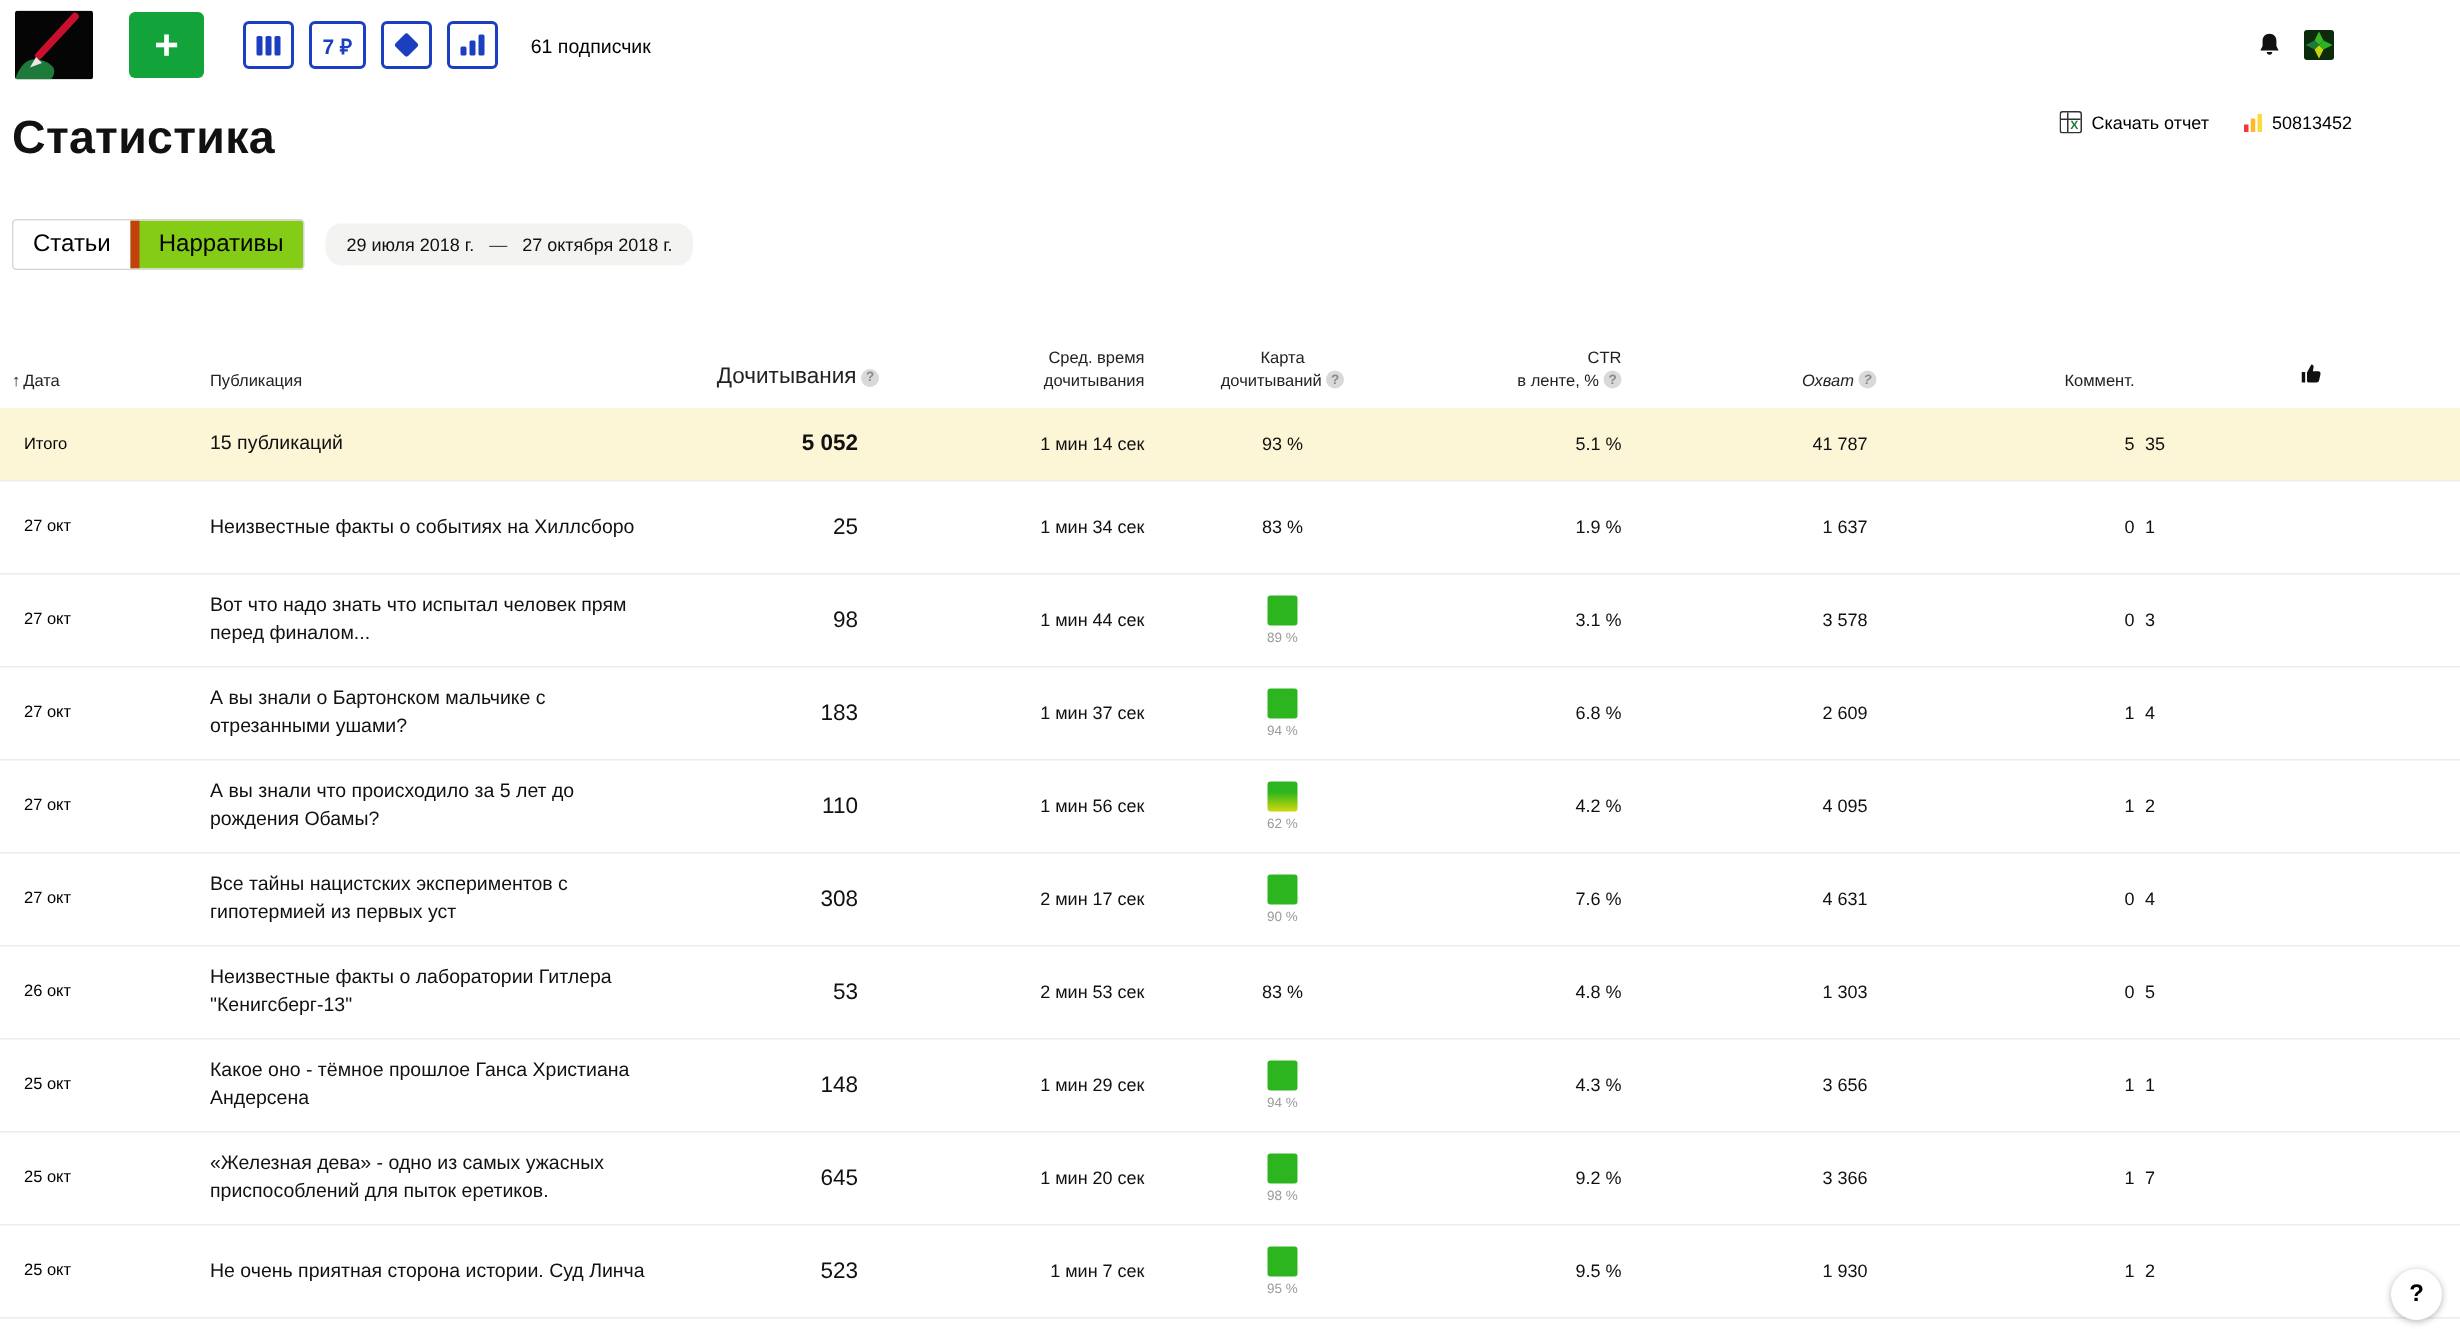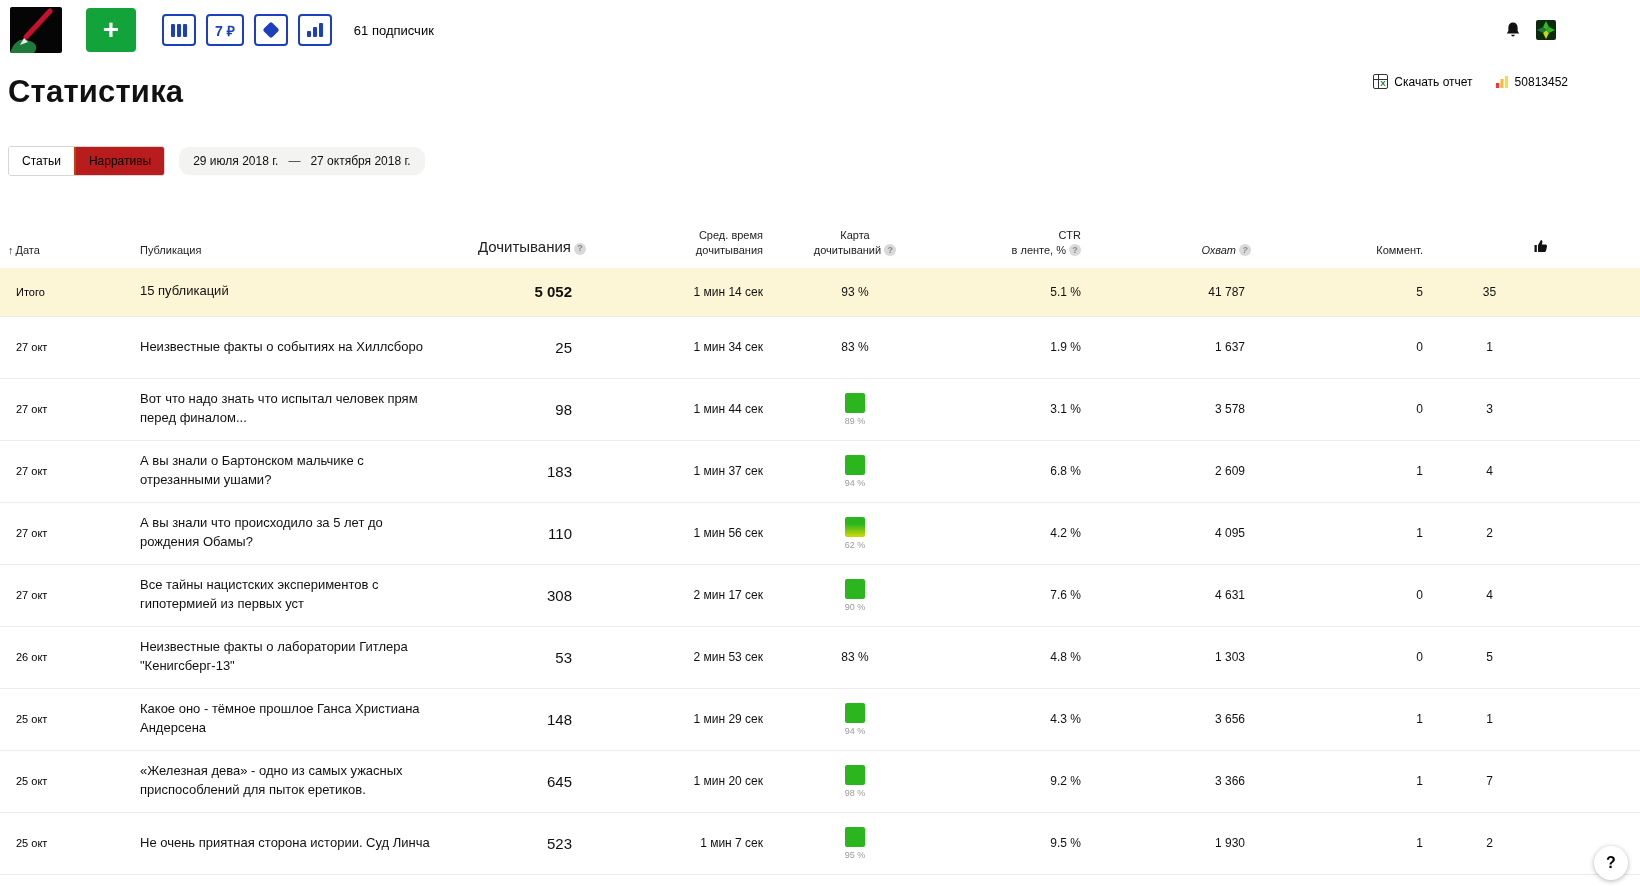--- a/index.html
+++ b/index.html
@@ -25,22 +25,22 @@
   .icon-btn { background:none; border:none; cursor:pointer; display:flex; align-items:center; }
 
   
   .page-header { display:flex; align-items:flex-start; justify-content:space-between; padding:14px 72px 0 8px; }
   .page-title { font-size:31px; font-weight:700; letter-spacing:.2px; }
   .header-actions { display:flex; align-items:center; gap:22px; padding-bottom:6px; }
   .action-link { display:flex; align-items:center; gap:6px; font-size:12px; color:#000; cursor:pointer; }
 
   
   .filter-row { display:flex; align-items:center; margin:36px 0 0 8px; gap:14px; }
-  .tabs { display:flex; border:1px solid #d6d6d6; border-radius:3px; overflow:hidden; font-size:12px; }
-  .tab { padding:7px 13px; cursor:pointer; background:#b91c1c; color:#000; border-left:2px solid #c2410c; }
+  .tabs { display:flex; border:1px solid #d6d6d6; border-radius:3px; overflow:hidden; font-size:16px; }
+  .tab { padding:7px 13px; cursor:pointer; background:#84cc16; color:#000; border-left:6px solid #c2410c; }
   .tab:first-child { border-left:none; }
   .tab.active { background:#fff; }
   .date-range { display:flex; align-items:center; gap:10px; background:#f3f3f1; border-radius:11px;
     padding:7px 14px; font-size:12px; cursor:pointer; }
   .date-range .dash { color:#444; }
 
   
   .stats-table { margin-top:26px; }
   .trow { display:grid; grid-template-columns:140px 320px 130px 200px 130px 170px 170px 170px 126px;
     align-items:center; }
@@ -66,21 +66,21 @@
   .c-reads { text-align:right; padding-right:18px; font-size:15px; }
   .total .c-reads { font-weight:700; }
   .c-time { text-align:right; padding-right:27px; font-size:12px; }
   .c-map { display:flex; flex-direction:column; align-items:center; justify-content:center; font-size:12px; }
   .map-square { width:20px; height:20px; border-radius:2px; background:var(--map-green); }
   .map-square.mixed { background:linear-gradient(180deg, var(--map-green) 35%, var(--map-yellow) 95%); }
   .map-label { font-size:9px; color:#9a9a9a; margin-top:3px; }
   .c-ctr { text-align:right; padding-right:9px; font-size:12px; }
   .c-reach { text-align:right; padding-right:15px; font-size:12px; }
   .c-comments { text-align:right; padding-right:7px; font-size:12px; }
-  .c-likes { text-align:center; padding-right:7px; font-size:12px; }
+  .c-likes { text-align:left; padding-right:7px; font-size:12px; }
   .drow.partial { min-height:42px; align-items:start; padding-top:14px; }
 
   
   .help-fab { position:absolute; right:12px; bottom:6px; width:34px; height:34px; border-radius:50%;
     background:#fff; border:none; box-shadow:0 1px 5px rgba(0,0,0,.3); font-size:16px; font-weight:700;
     cursor:pointer; display:flex; align-items:center; justify-content:center; }
 </style>
 </head>
 <body>
 

